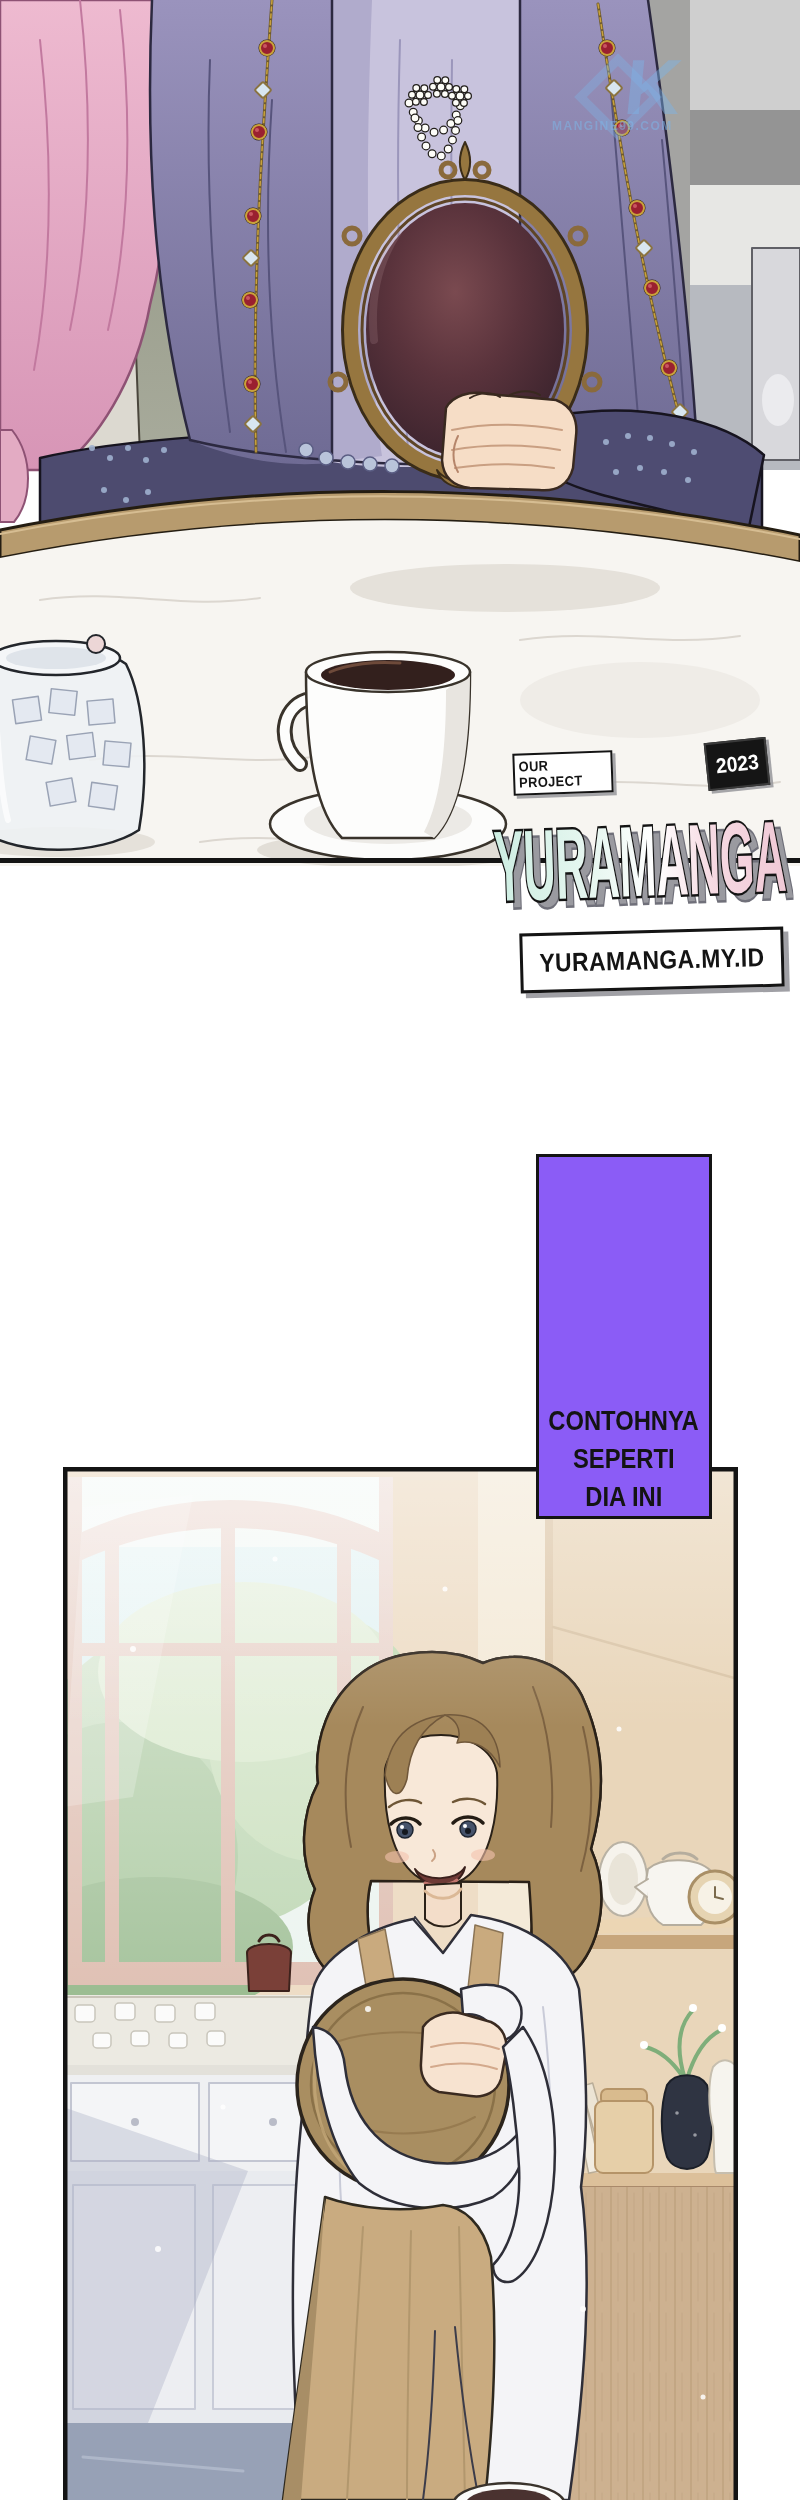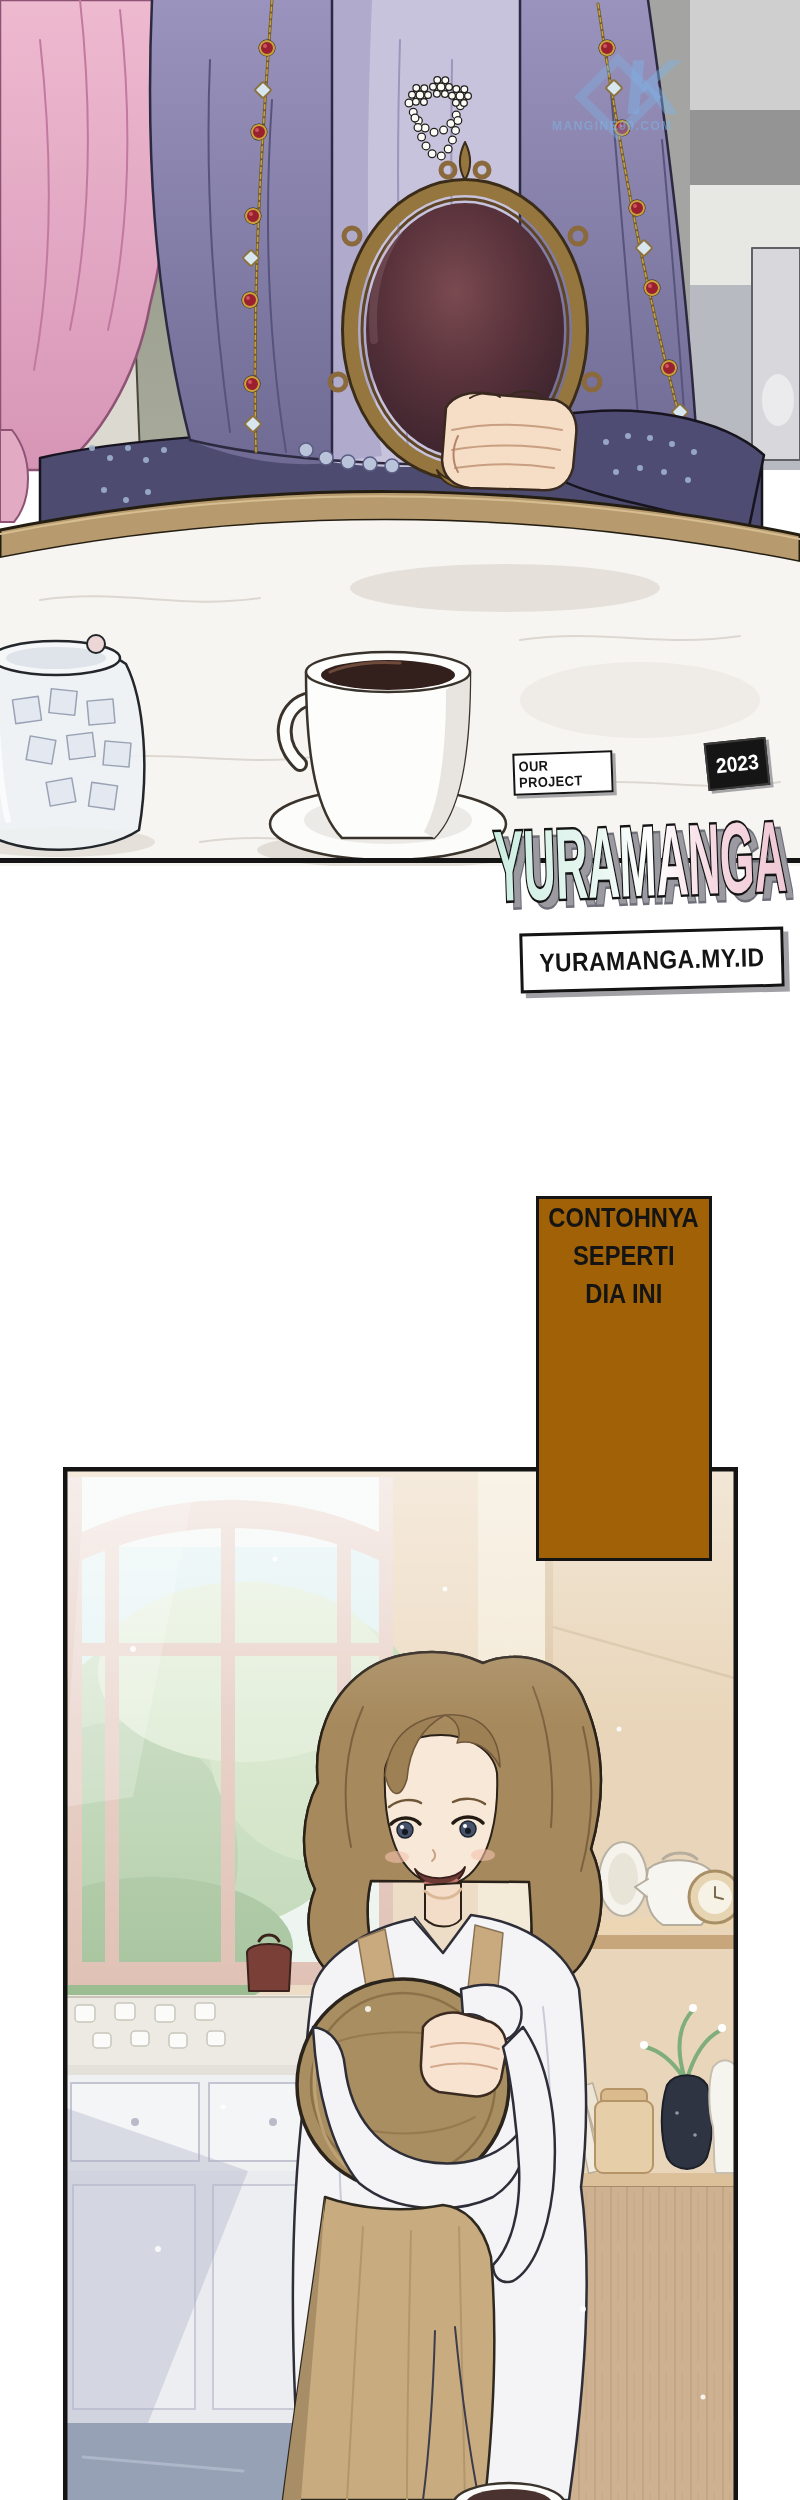--- a/index.html
+++ b/index.html
@@ -28,22 +28,22 @@
        border:2px solid #3a3a3a;display:flex;align-items:center;justify-content:center;
        transform:rotate(-6deg);box-shadow:3px 3px 0 rgba(150,150,155,.85);}
   .badge-year span{font-size:21px;font-weight:bold;color:#ffffff;transform:scaleX(.92);}
   .logo-svg{position:absolute;left:2px;top:40px;transform:rotate(-2deg);}
   .site-bar{position:absolute;left:42px;top:192px;width:258px;height:54px;background:#ffffff;
        border:3px solid #141414;box-shadow:5px 5px 0 rgba(150,150,155,.9);
        display:flex;align-items:center;justify-content:center;transform:rotate(-1.5deg);}
   .site-bar span{font-size:26px;font-weight:bold;letter-spacing:.5px;transform:scaleX(.88);color:#141414;}
 
   
-  .speech{left:536px;top:1196px;width:176px;height:365px;background:#a16207;border:3px solid #141414;
-       z-index:25;display:flex;flex-direction:column;align-items:center;justify-content:flex-start;
+  .speech{left:536px;top:1154px;width:176px;height:365px;background:#8b5cf6;border:3px solid #141414;
+       z-index:25;display:flex;flex-direction:column;align-items:center;justify-content:flex-end;
        box-sizing:border-box;}
   .speech .ln{font-size:27px;font-weight:bold;color:#141414;line-height:38px;transform:scaleX(.88);
        white-space:nowrap;}
 
   .panel{left:0;top:0;}
   .panel2-wrap{left:63px;top:1467px;width:675px;height:1033px;z-index:10;}
 </style>
 </head>
 <body>
 

